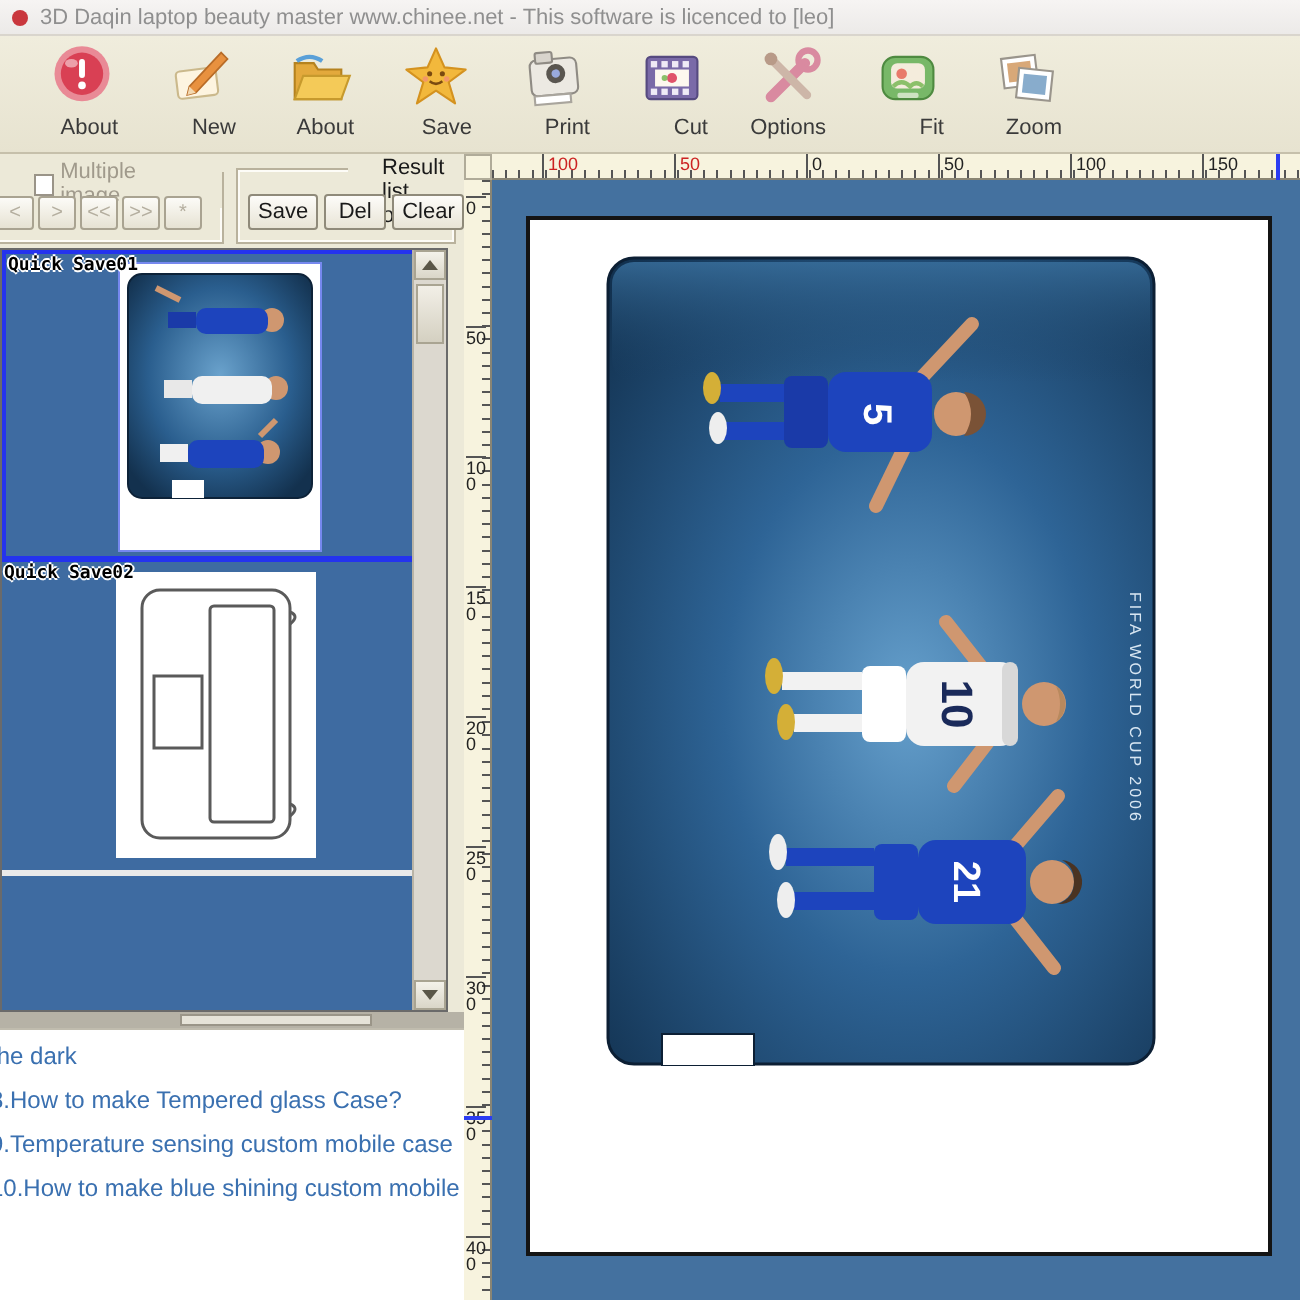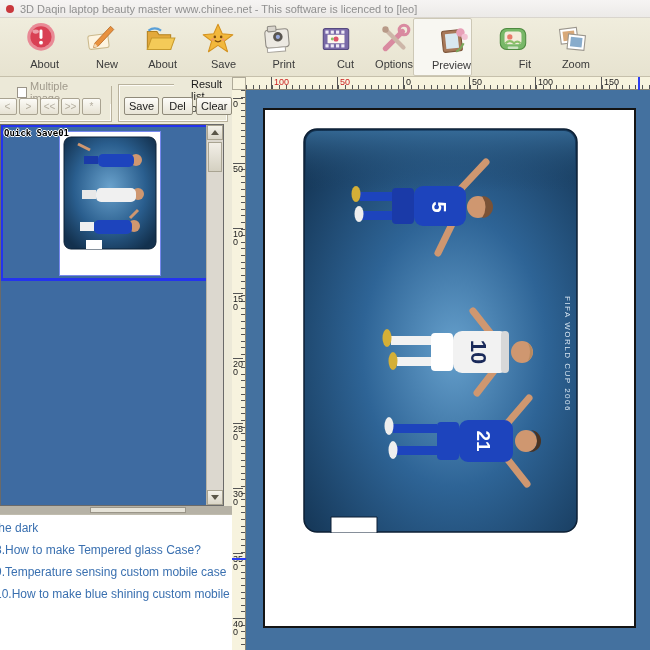--- a/index.html
+++ b/index.html
@@ -184,30 +184,20 @@
   <div class="tbtn">
     <svg class="tbicon" viewBox="0 0 34 34">
       <line x1="8" y1="26" x2="24" y2="10" stroke="#d98aa0" stroke-width="5" stroke-linecap="round"></line>
       <circle cx="25.5" cy="8.5" r="4.5" fill="none" stroke="#d98aa0" stroke-width="3"></circle>
       <line x1="9" y1="9" x2="25" y2="25" stroke="#cdb6a8" stroke-width="4" stroke-linecap="round"></line>
       <circle cx="8" y="8" cy="8" r="3" fill="#b89a88"></circle>
     </svg>
     <span class="tblabel">Options</span>
   </div>
 
-  <div class="tbtn active">
-    <svg class="tbicon" viewBox="0 0 34 34">
-      <rect x="7" y="8" width="18" height="20" rx="2" fill="#a8795a" stroke="#7c5438" transform="rotate(-6 16 18)"></rect>
-      <rect x="10" y="11" width="12" height="14" fill="#d8e8f0" transform="rotate(-6 16 18)"></rect>
-      <circle cx="24" cy="10" r="4" fill="#e8a0b8"></circle>
-        <circle cx="28" cy="14" r="3" fill="#f2c2d2"></circle>
-      <path d="M20 28 q4 -2 7 -8" stroke="#7aa85a" stroke-width="2" fill="none"></path>
-    </svg>
-    <span class="tblabel">Preview</span>
-  </div>
 
 
   <div class="tbtn">
     <svg class="tbicon" viewBox="0 0 34 34">
       <rect x="5" y="7" width="24" height="20" rx="6" fill="#78b868" stroke="#4e8a40"></rect>
       <rect x="9" y="10" width="16" height="12" rx="3" fill="#f4ecdc"></rect>
       <circle cx="14" cy="15" r="2.5" fill="#e87a6a"></circle>
         <path d="M10 21 q4 -4 8 0 q3 -3 6 0" stroke="#8cc06a" stroke-width="2" fill="none"></path>
       <rect x="12" y="24" width="10" height="2.5" rx="1" fill="#cde2c2"></rect>
     </svg>
@@ -277,20 +267,32 @@
             <circle cx="74" cy="94" r="6" fill="#cf9770"></circle>
               <rect x="34" y="88" width="38" height="14" rx="5" fill="#1d44bd"></rect>
             <rect x="20" y="90" width="14" height="9" fill="#f0f0f0"></rect>
               <line x1="70" y1="86" x2="78" y2="78" stroke="#cf9770" stroke-width="3"></line>
           </g>
           <rect x="26" y="108" width="16" height="9" fill="#fff"></rect>
         </svg>
       </div>
     </div>
 
+    <div class="titem titem2">
+      <span class="tlabel">Quick Save02</span>
+      <div class="tbox">
+        <svg width="100" height="143" viewBox="0 0 100 143">
+          <rect x="13" y="9" width="74" height="124" rx="9" fill="#fff" stroke="#5a5a5a" stroke-width="1.5"></rect>
+          <rect x="47" y="17" width="32" height="108" rx="2" fill="#fff" stroke="#5a5a5a" stroke-width="1.5"></rect>
+          <rect x="19" y="52" width="24" height="36" fill="#fff" stroke="#5a5a5a" stroke-width="1.5"></rect>
+          <path d="M87 20 q5 2 0 6" fill="none" stroke="#5a5a5a" stroke-width="1.5"></path>
+          <path d="M87 116 q5 2 0 6" fill="none" stroke="#5a5a5a" stroke-width="1.5"></path>
+        </svg>
+      </div>
+    </div>
 
 
     <div class="vsb">
       <div class="sbtn up">
           <span class="arr up"></span>
         </div>
       <div class="sthumb"></div>
       <div class="sbtn down">
           <span class="arr down"></span>
         </div>

